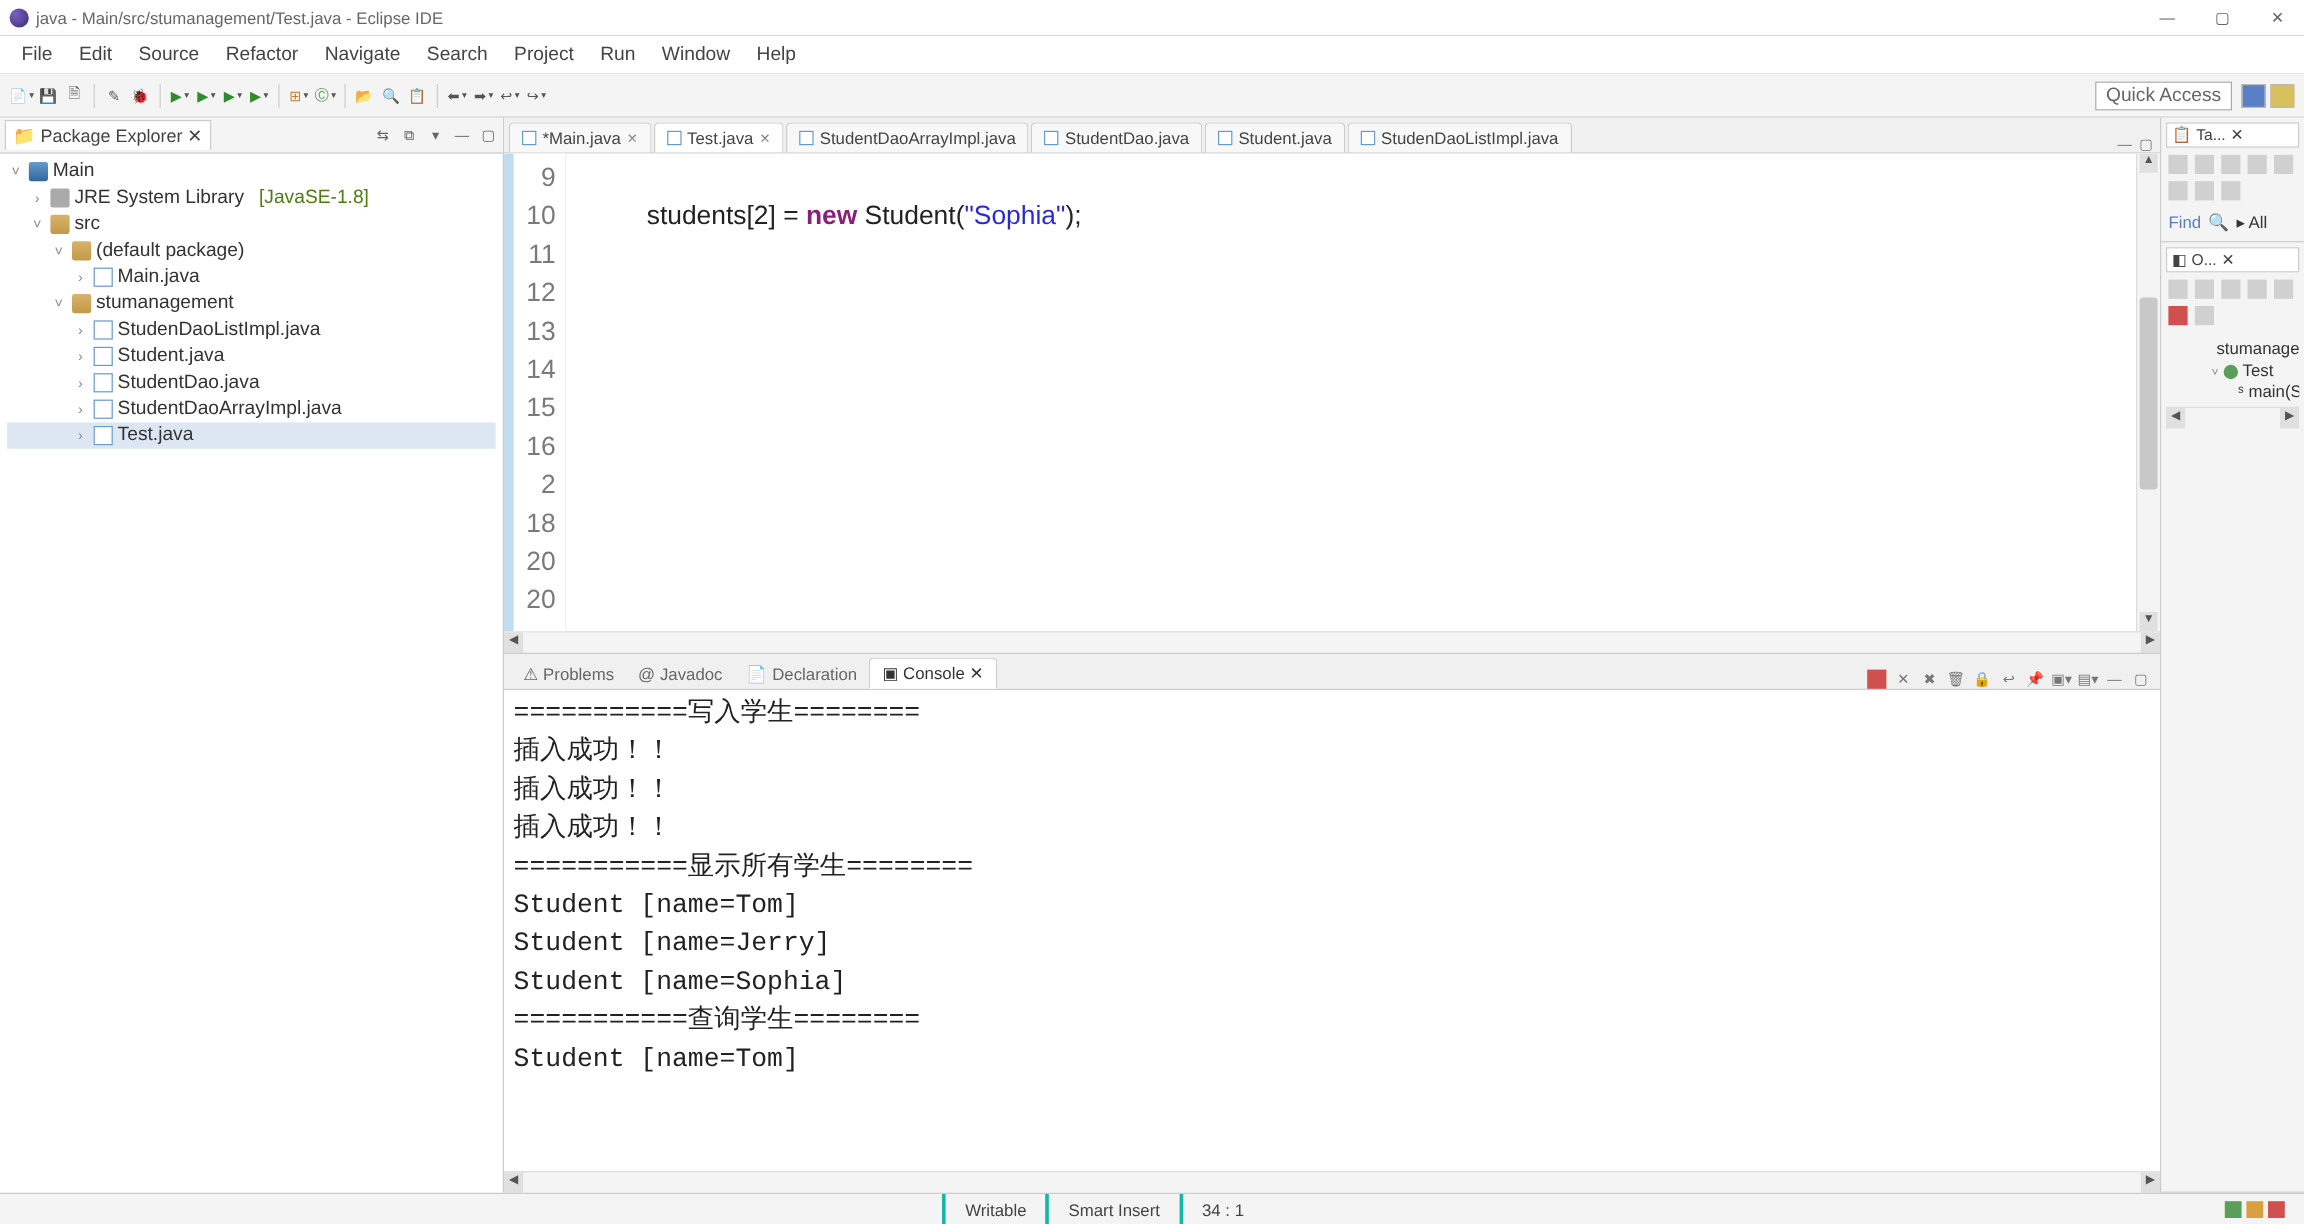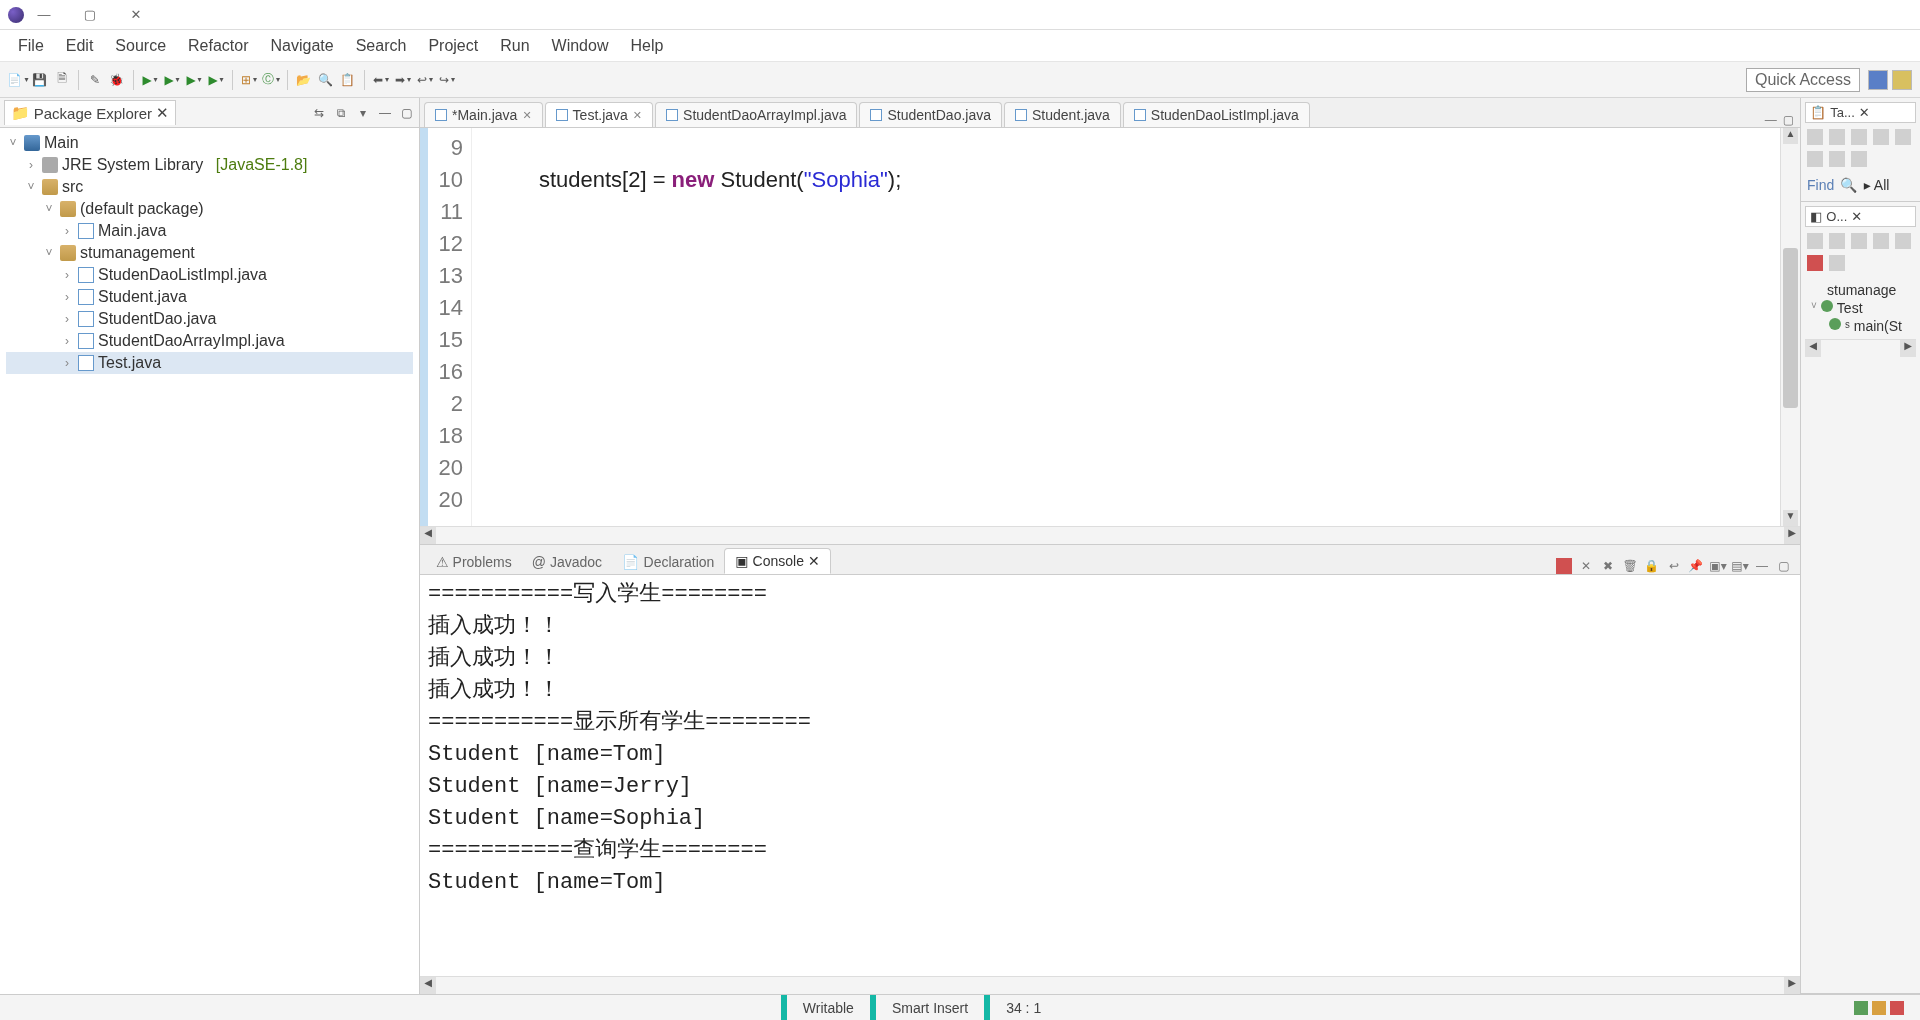--- a/index.html
+++ b/index.html
@@ -63,34 +63,35 @@
 .console-hdr { font-size:14px; color:#555; padding:4px 8px; background:#fff; border-bottom:1px solid #eee; }
 .console-out { flex:1; background:#fff; font-family: Liberation Mono, monospace; font-size:22px; line-height:32px; padding:4px 8px; color:#222; white-space:pre; overflow:auto; }
 .rightcol { width:120px; background:#f4f4f4; border-left:1px solid #ccc; display:flex; flex-direction:column; }
 .rpanel { border-bottom:1px solid #ccc; padding:4px; font-size:13px; }
 .rpanel .rtitle { display:flex; align-items:center; gap:4px; color:#444; background:#fff; border:1px solid #ccc; padding:2px 4px; }
 .rpanel .ricons { display:flex; flex-wrap:wrap; gap:6px; padding:6px 2px; }
 .rpanel .ric { width:16px; height:16px; background:#d0d0d0; }
 .rpanel .find { padding:4px 2px; display:flex; gap:6px; align-items:center; font-size:14px; }
 .rpanel .find .fbtn { color:#5a7fb5; }
 .outline-tree { font-size:14px; padding:4px 2px; white-space:nowrap; overflow:hidden; }
-.outline-tree .on { display:flex; align-items:flex-start; gap:4px; padding:1px 0; }
+.outline-tree .on { display:flex; align-items:flex-end; gap:4px; padding:1px 0;margin-left:32px; }
 .outline-tree .oic { width:12px; height:12px; border-radius:50%; background:#5a9e5a; display:inline-block; }
 .statusbar { height:26px; background:#f4f4f4; border-top:1px solid #ccc; display:flex; align-items:center; font-size:14px; color:#444; }
-.statusbar .cell { padding:0 16px; border-left:6px solid #14b8a6; height:100%; display:flex; align-items:center; }
+.statusbar .cell { padding:0 16px; border-left:3px solid #14b8a6; height:100%; display:flex; align-items:center; }
 .statusbar .spacer { flex:1; }
 .red { background:#d05050 !important; }
 .blue { background:#5a7fc7 !important; }
 .yellow { background:#d8c060 !important; }
 </style>
 </head>
 <body>
 
 <div class="titlebar">
   <span class="icon"></span>
+  <span class="title">java - Main/src/stumanagement/Test.java - Eclipse IDE</span>
   <div class="winbtns">
     <span>—</span>
     <span>▢</span>
     <span>✕</span>
   </div>
 </div>
 
 <div class="menubar">
   <span class="mi">File</span>
   <span class="mi">Edit</span>

